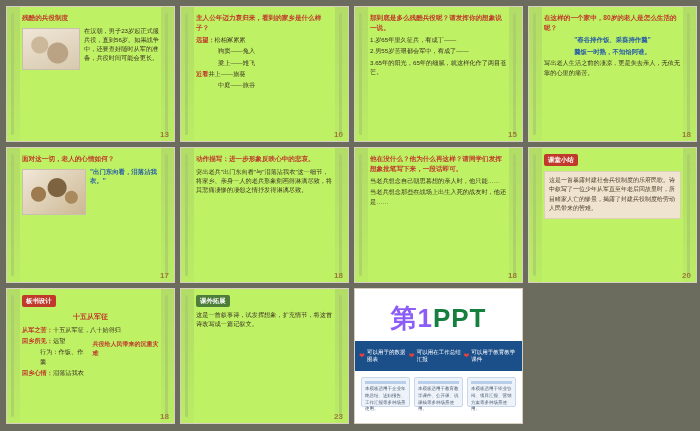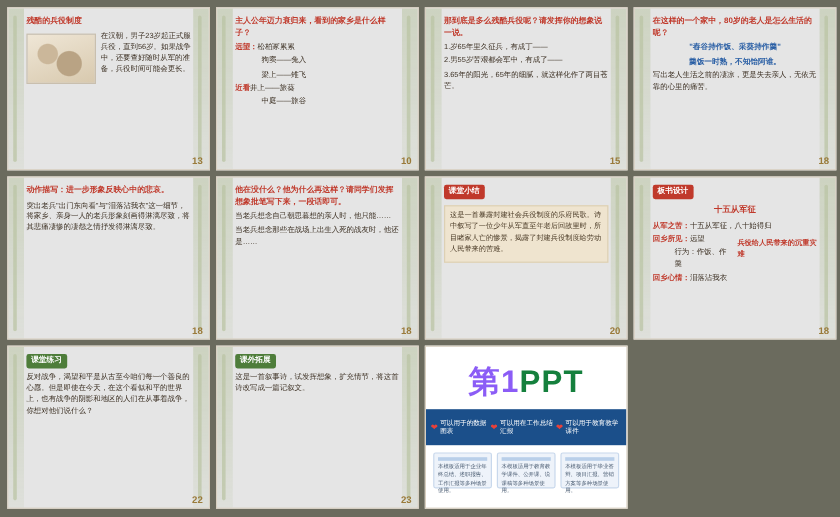--- a/index.html
+++ b/index.html
@@ -12,21 +12,21 @@
   .deck{
     display:grid;
     grid-template-columns:repeat(4,169px);
     grid-template-rows:repeat(3,136px);
     gap:5px;
     padding:6px 6px;
     box-sizing:border-box;
   }
   .slide{
     position:relative;
-    background:#e5e5e5;
+    background:#bef264;
     overflow:hidden;
     box-sizing:border-box;
     border:1px solid #d8cfc0;
   }
   .slide .pagenum{
     position:absolute;
     right:5px;bottom:2px;
     font-size:8px;
     color:#9a7a3a;
     font-weight:bold;
@@ -172,20 +172,30 @@
     <div class="bamboo-r"></div>
     <div class="body">
       <div class="ttl">在这样的一个家中，80岁的老人是怎么生活的呢？</div>
       <div class="p quote" style="text-align:center">"舂谷持作饭、采葵持作羹"</div>
       <div class="p quote" style="text-align:center">羹饭一时熟，不知饴阿谁。</div>
       <div class="p">写出老人生活之前的凄凉，更是失去亲人，无依无靠的心里的痛苦。</div>
     </div>
     <div class="pagenum">18</div>
   </div>
 
+  <div class="slide">
+    <div class="bamboo-l"></div>
+    <div class="bamboo-r"></div>
+    <div class="body clearfix">
+      <div class="ttl">面对这一切，老人的心情如何？</div>
+      <div class="pic2"></div>
+      <div class="quote">"出门东向看，泪落沾我衣。"</div>
+    </div>
+    <div class="pagenum">17</div>
+  </div>
 
   <div class="slide">
     <div class="bamboo-l"></div>
     <div class="bamboo-r"></div>
     <div class="body">
       <div class="ttl">动作描写：进一步形象反映心中的悲哀。</div>
       <div class="p">突出老兵"出门东向看"与"泪落沾我衣"这一细节，将家乡、亲身一人的老兵形象刻画得淋漓尽致，将其悲痛凄惨的凄怨之情抒发得淋漓尽致。</div>
     </div>
     <div class="pagenum">18</div>
   </div>
@@ -225,29 +235,20 @@
           <div class="p"><span class="redtxt">回乡所见：</span><span>远望</span></div>
           <div class="p" style="margin-left:18px">行为：作饭、作羹</div>
           <div class="p"><span class="redtxt">回乡心情：</span><span>泪落沾我衣</span></div>
         </div>
         <div class="c redtxt" style="font-size:6px;line-height:1.5;padding-top:4px">兵役给人民带来的沉重灾难</div>
       </div>
     </div>
     <div class="pagenum">18</div>
   </div>
 
-  <div class="slide">
-    <div class="bamboo-l"></div>
-    <div class="bamboo-r"></div>
-    <div class="body">
-      <div class="greenbox">课堂练习</div>
-      <div class="p">反对战争，渴望和平是从古至今咱们每一个善良的心愿。但是即使在今天，在这个看似和平的世界上，也有战争的阴影和地区的人们在从事着战争，你想对他们说什么？</div>
-    </div>
-    <div class="pagenum">22</div>
-  </div>
 
   <div class="slide">
     <div class="bamboo-l"></div>
     <div class="bamboo-r"></div>
     <div class="body">
       <div class="greenbox">课外拓展</div>
       <div class="p">这是一首叙事诗，试发挥想象，扩充情节，将这首诗改写成一篇记叙文。</div>
     </div>
     <div class="pagenum">23</div>
   </div>

